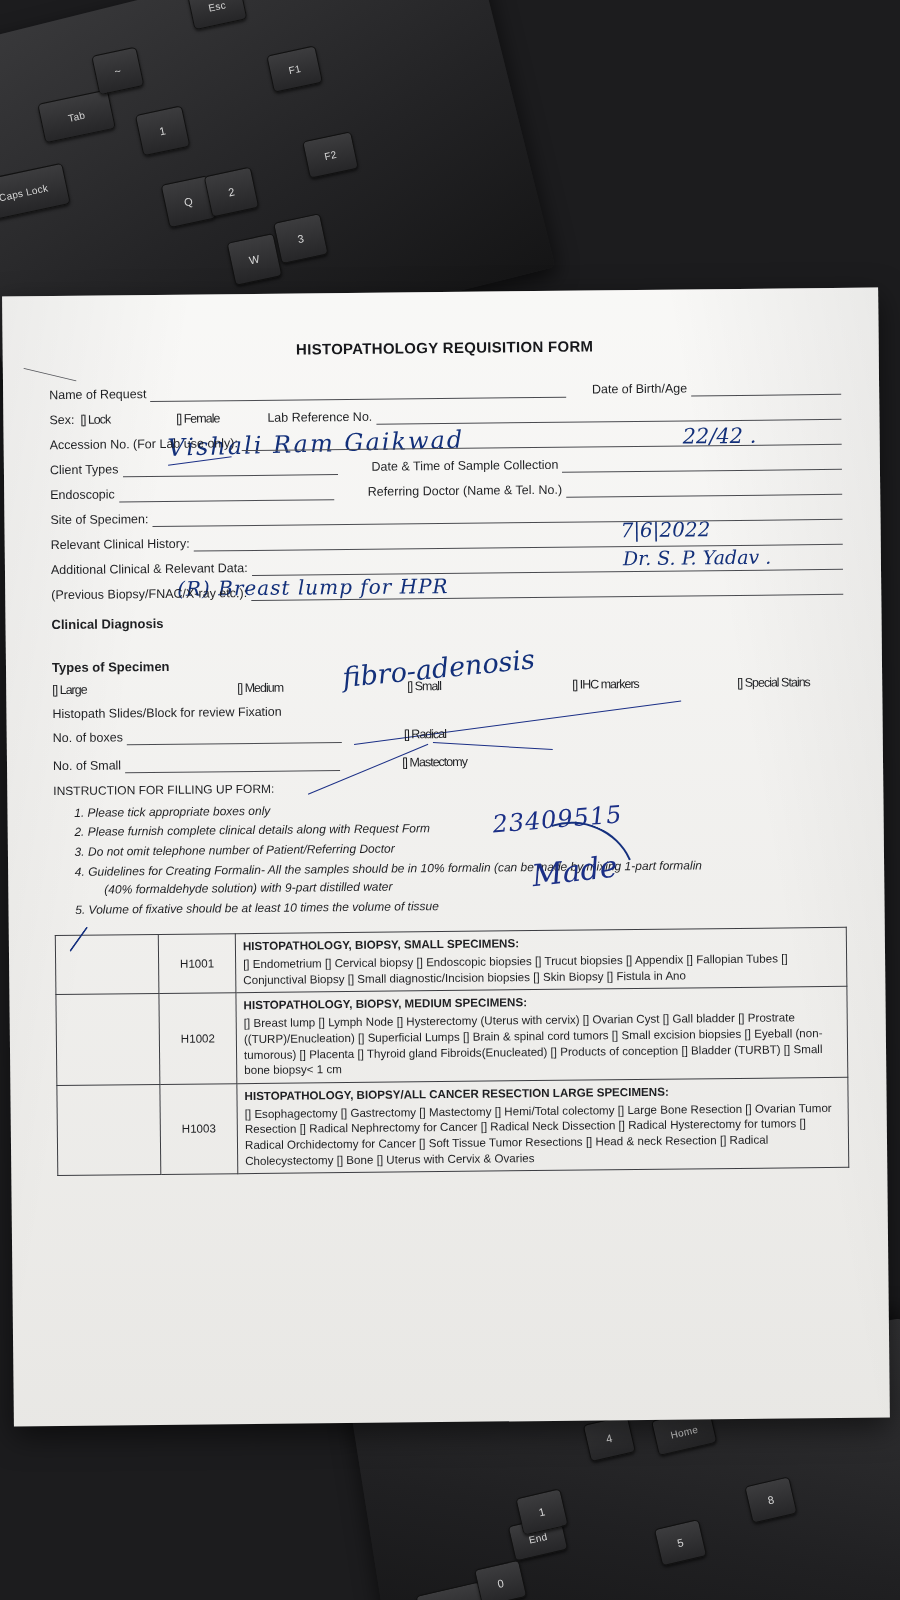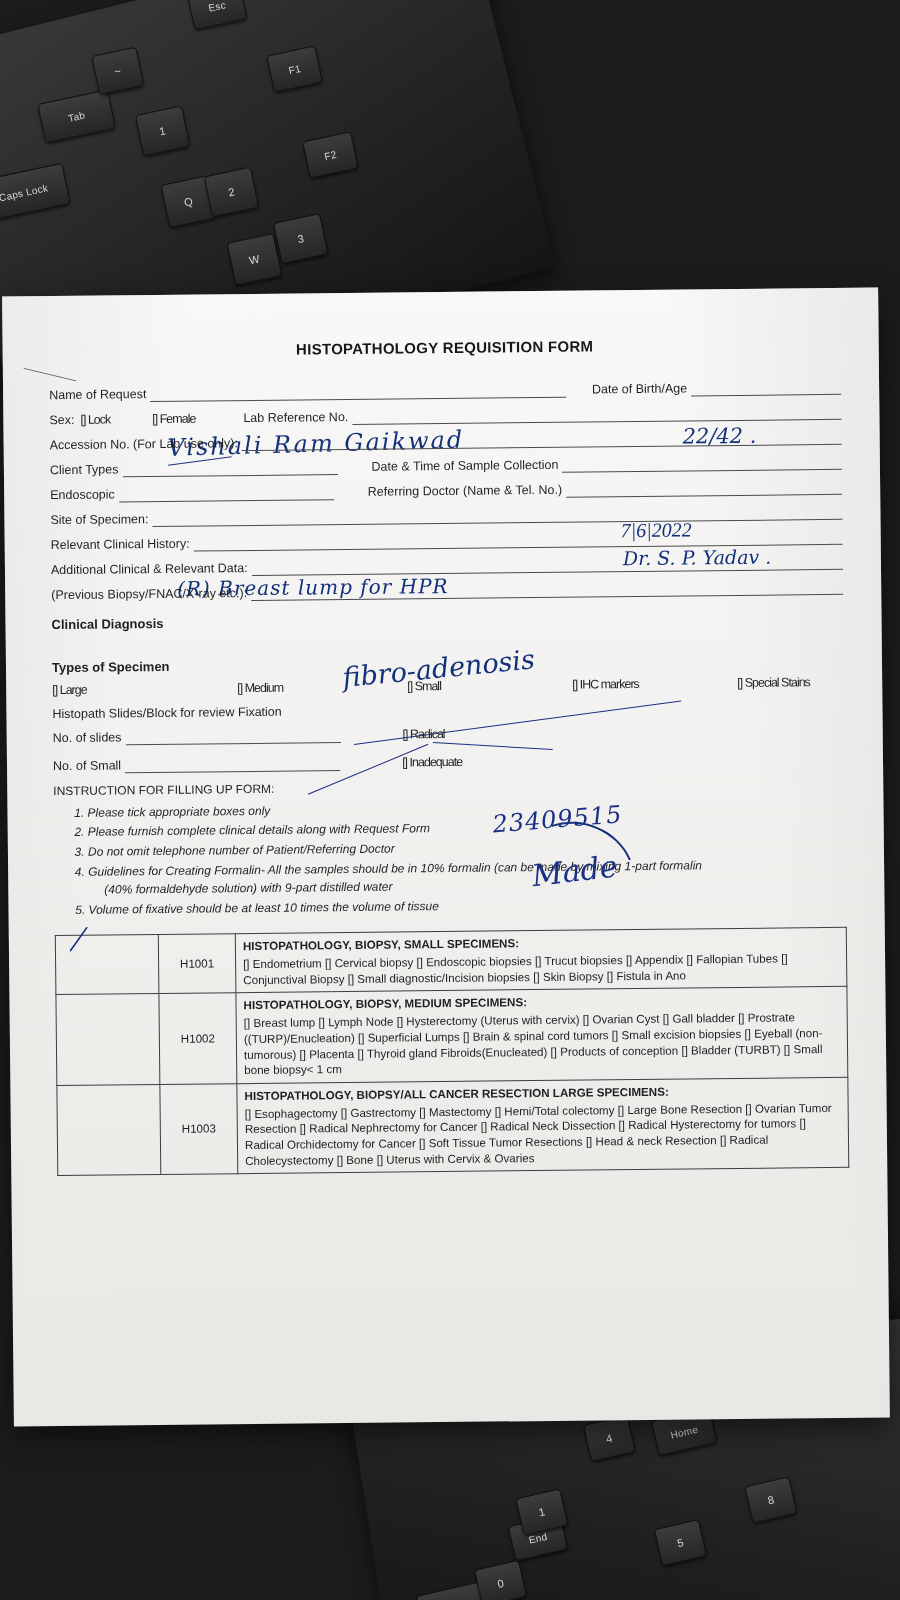--- a/index.html
+++ b/index.html
@@ -298,40 +298,40 @@
         <span class="gap"></span>
         <span class="lbl">Date of Birth/Age</span>
         <span class="fill w-sm"></span>
       </div>
       <div class="hand" style="left:118px;top:92px;font-size:24px;letter-spacing:2px;transform:rotate(-1deg);">Vishali Ram Gaikwad</div>
       <div class="hand" style="left:633px;top:88px;font-size:21px;">22/42 .</div>
 
       <div class="row">
         <span class="lbl">Sex:</span>
         <span class="lbl chk" style="margin-left:6px">[] Lock</span>
-        <span class="lbl chk" style="margin-left:42px">[] Female</span>
+        <span class="lbl chk" style="margin-left:66px">[] Female</span>
         <span class="gap" style="width:48px"></span>
         <span class="lbl">Lab Reference No.</span>
         <span class="fill"></span>
       </div>
       <div class="strike" style="left:118px;top:120px;width:64px;"></div>
 
       <div class="row">
         <span class="lbl">Accession No. (For Lab use only):</span>
         <span class="fill"></span>
       </div>
 
       <div class="row">
         <span class="lbl">Client Types</span>
         <span class="fill w-md"></span>
         <span class="gap" style="width:34px"></span>
         <span class="lbl">Date &amp; Time of Sample Collection</span>
         <span class="fill"></span>
       </div>
-      <div class="hand" style="left:570px;top:182px;font-size:20px;font-family:Liberation Serif, serif;">7|6|2022</div>
+      <div class="hand" style="left:570px;top:182px;font-size:20px;">7|6|2022</div>
 
       <div class="row">
         <span class="lbl">Endoscopic</span>
         <span class="fill w-md"></span>
         <span class="gap" style="width:34px"></span>
         <span class="lbl">Referring Doctor (Name &amp; Tel. No.)</span>
         <span class="fill"></span>
       </div>
       <div class="hand" style="left:572px;top:210px;font-size:19px;">Dr. S. P. Yadav .</div>
 
@@ -366,31 +366,31 @@
         <div class="c1 chk">[] Large</div>
         <div class="c2 chk">[] Medium</div>
         <div class="c3 chk">[] Small</div>
         <div class="c4 chk">[] IHC markers</div>
         <div class="chk">[] Special Stains</div>
       </div>
 
       <div style="margin:6px 0 8px 0;">Histopath Slides/Block for review Fixation</div>
 
       <div class="row" style="margin-bottom:12px;">
-        <span class="lbl">No. of slides</span>
+        <span class="lbl">No. of boxes</span>
         <span class="fill w-md"></span>
         <span class="gap" style="width:62px"></span>
         <span class="lbl chk">[] Radical</span>
       </div>
 
       <div class="row" style="margin-bottom:10px;">
         <span class="lbl">No. of Small</span>
         <span class="fill w-md"></span>
         <span class="gap" style="width:62px"></span>
-        <span class="lbl chk">[] Inadequate</span>
+        <span class="lbl chk">[] Mastectomy</span>
       </div>
 
       <div class="strike" style="left:250px;top:430px;width:130px;transform:rotate(-22deg);"></div>
       <div class="strike" style="left:380px;top:408px;width:120px;transform:rotate(4deg);"></div>
       <div class="hand ink2" style="left:440px;top:472px;font-size:24px;transform:rotate(-4deg);letter-spacing:1px;">23409515</div>
       <div class="hand ink2" style="left:480px;top:520px;font-size:30px;transform:rotate(-6deg);">Made</div>
       <div class="sig-swoosh" style="left:462px;top:486px;width:116px;height:104px;transform:rotate(24deg);"></div>
 
       <div class="instr-title">INSTRUCTION FOR FILLING UP FORM:</div>
       <ol class="instr">

